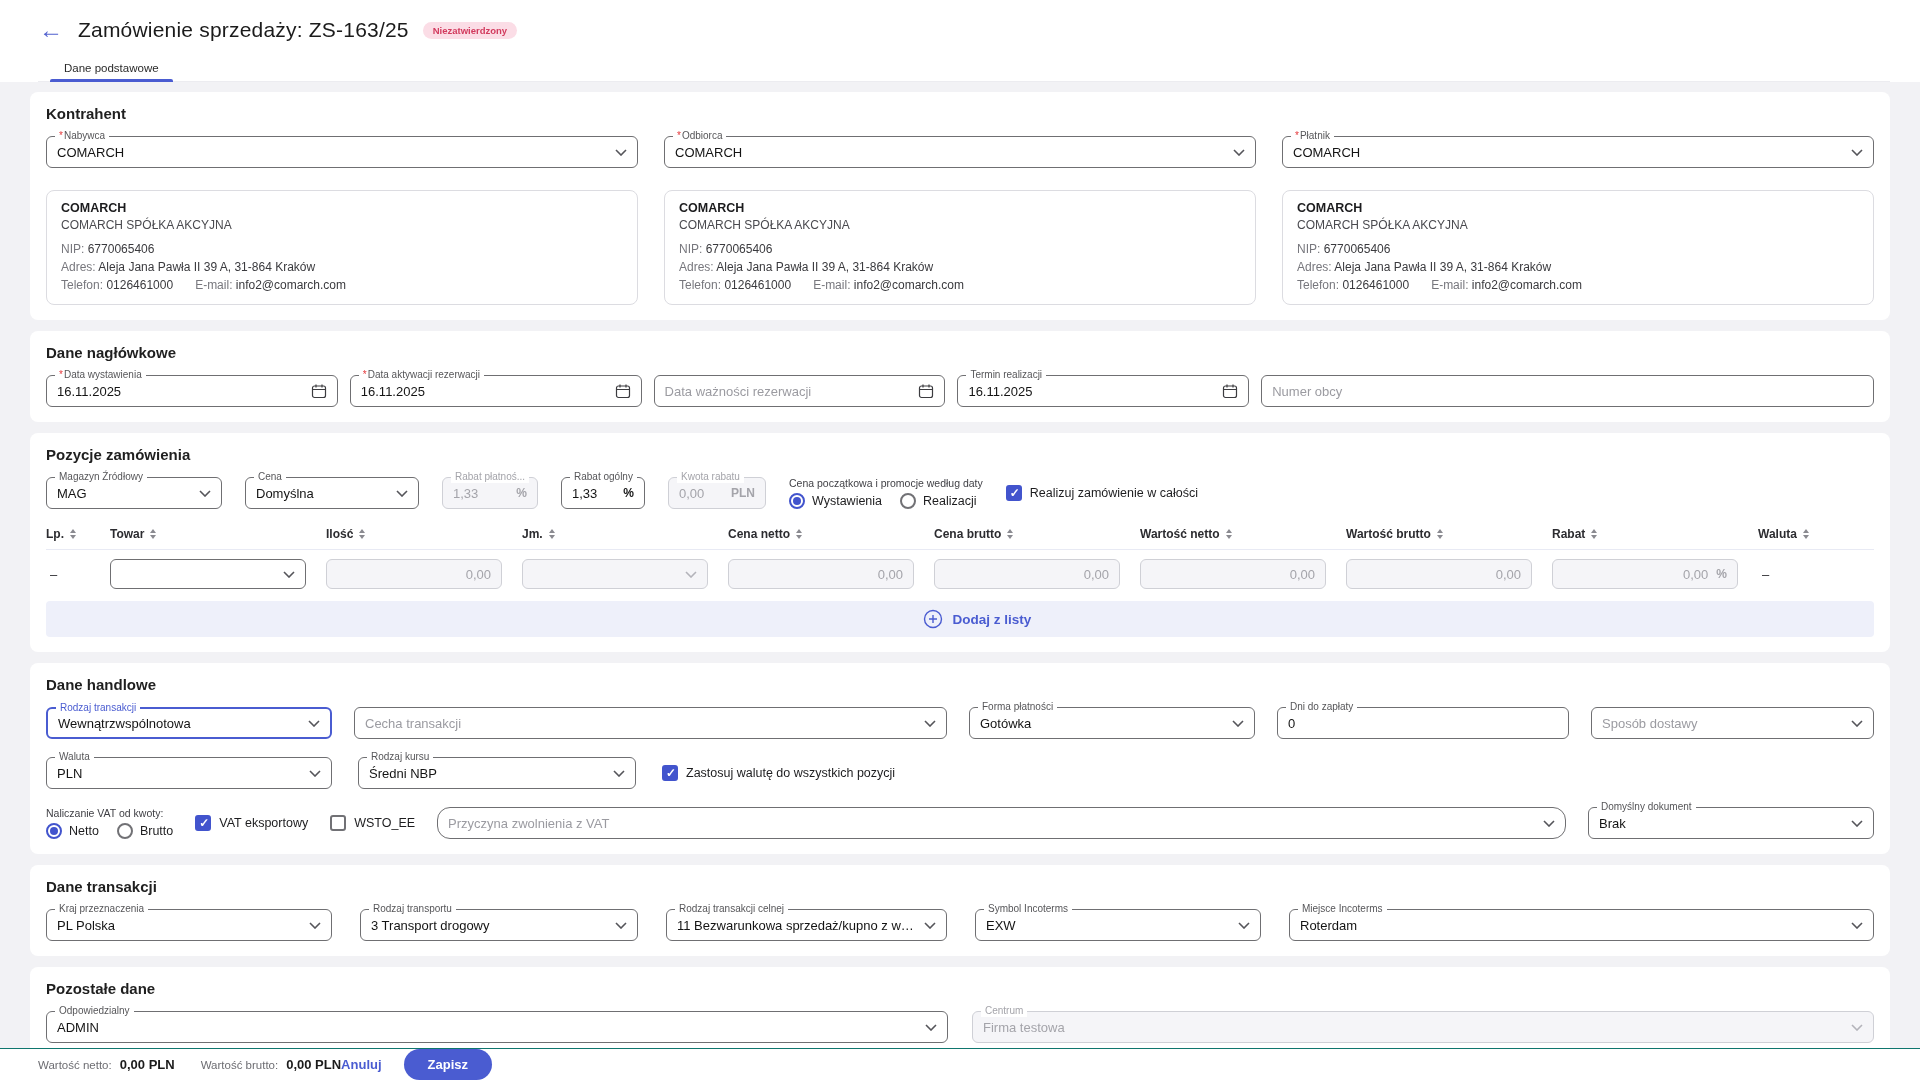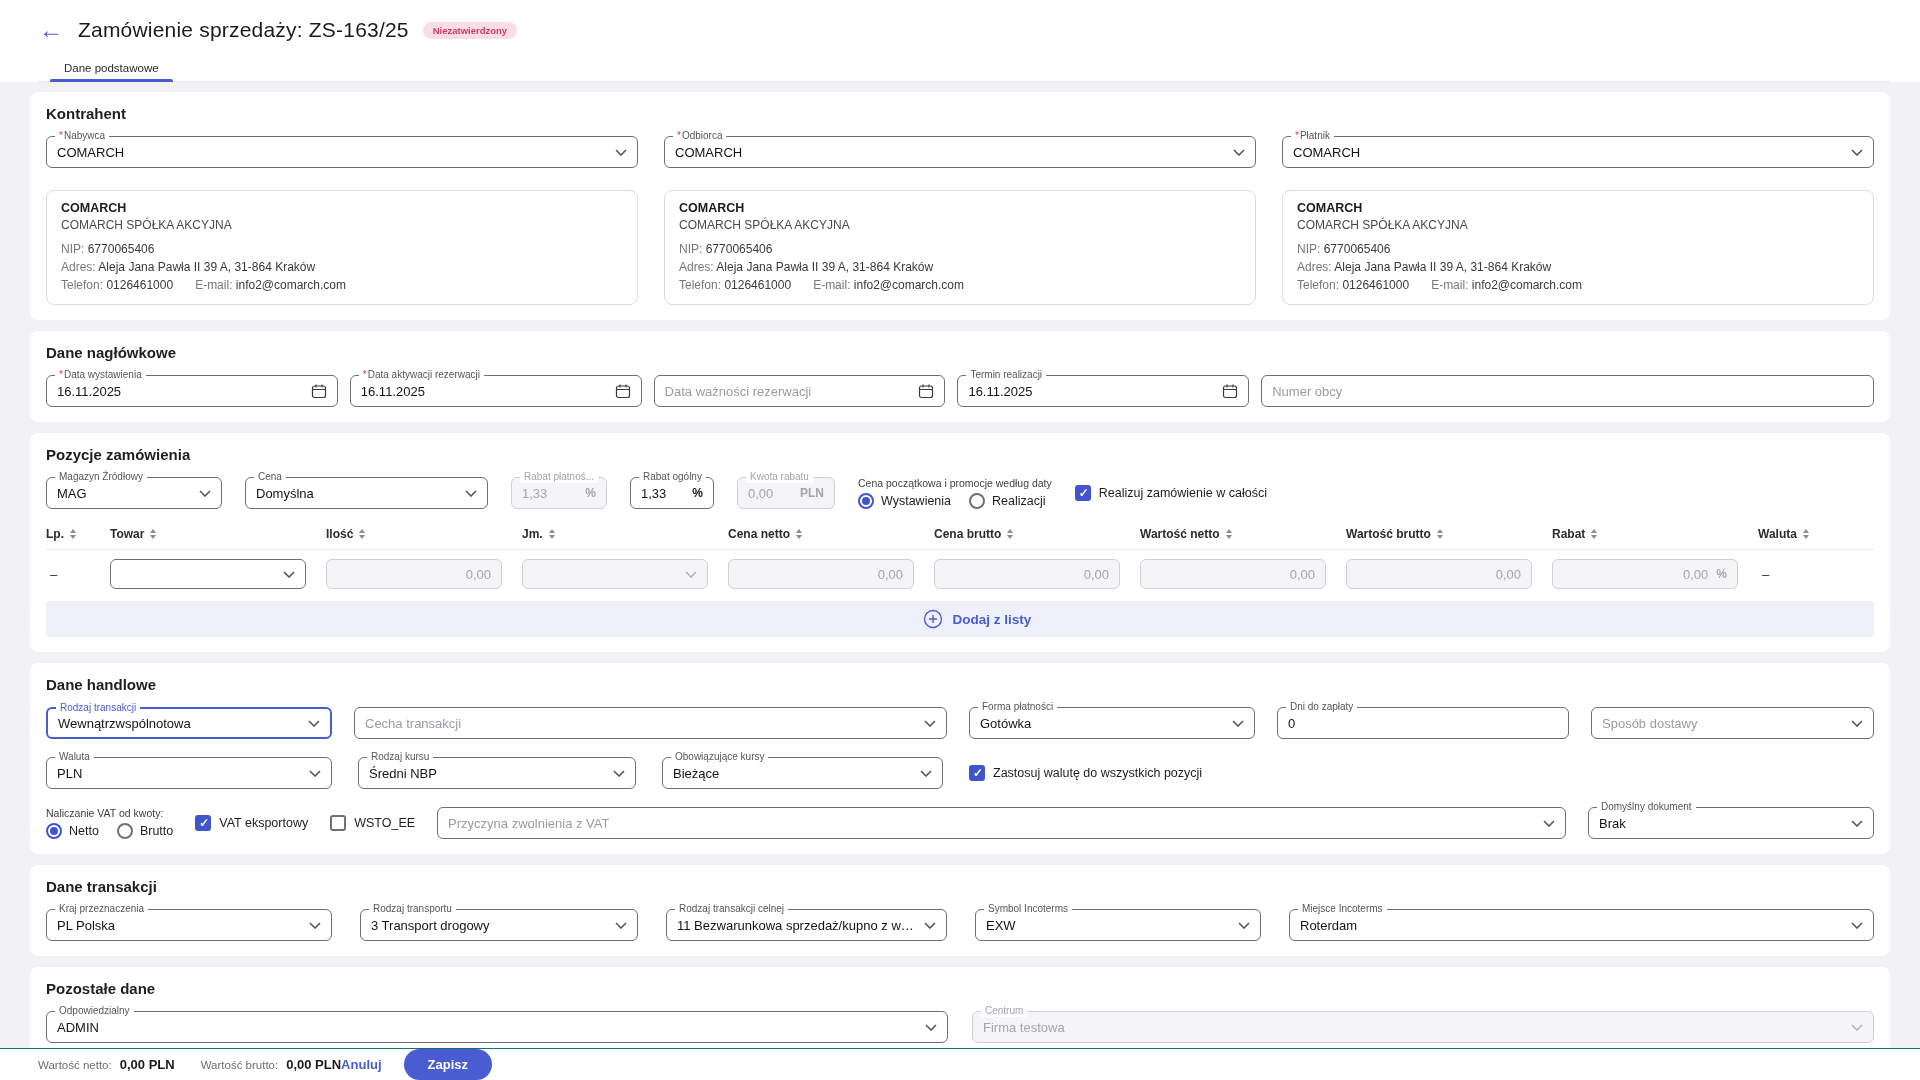--- a/index.html
+++ b/index.html
@@ -57,37 +57,37 @@
   .info-card { border:1px solid #dcdce1; border-radius:8px; padding:10px 14px 12px; font-size:12px; color:#3a3a3e; }
   .info-card .nm { font-size:12.5px; font-weight:700; color:#1c1c1e; margin-bottom:3px; }
   .info-card .co { color:#4a4a4f; margin-bottom:10px; }
   .info-card .ln { margin-top:4px; }
   .info-card .tag { color:#77777d; }
   .info-card .em { margin-left:22px; }
 
   .n-row { display:grid; grid-template-columns:1fr 1fr 1fr 1fr 2.1fr; gap:12px; margin-top:4px; }
 
   .p-controls { display:flex; gap:23px; align-items:center; margin-bottom:18px; }
-  .w-mag{width:176px;} .w-cena{width:243px;} .w-rp{width:96px;} .w-ro{width:84px;} .w-kr{width:98px;}
+  .w-mag{width:176px;} .w-cena{width:174px;} .w-rp{width:96px;} .w-ro{width:84px;} .w-kr{width:98px;}
   .tgrid { display:grid; grid-template-columns:44px 196px 176px 186px 186px 186px 186px 186px 186px 60px; gap:20px; align-items:center; }
   .thead { padding-bottom:8px; border-bottom:1px solid #e8eaf4; }
   .th { display:flex; align-items:center; gap:5px; font-size:12px; font-weight:700; color:#2c2c30; }
   .trow { padding:9px 0 12px; }
   .cell-dash { font-size:13px; color:#2c2c30; padding-left:4px; }
   .mini { height:30px; }
   .add-band { background:#eef0fa; border-radius:4px; height:36px; display:flex; align-items:center; justify-content:center;padding-left:34px; }
   .add-btn { display:flex; align-items:center; gap:10px; color:#4a5cd1; font-size:13.5px; font-weight:700; cursor:pointer; }
 
   .h-row1 { display:grid; grid-template-columns:286px 1fr 286px 292px 283px; gap:22px; margin-bottom:18px; }
   .h-row2 { display:flex; gap:26px; align-items:center; margin-bottom:18px; }
   .w-286{width:286px;} .w-278{width:278px;} .w-281{width:281px;}
   .h-row3 { display:flex; gap:22px; align-items:flex-end; }
   .h-row3 .vatgroup { flex:none; }
   .h-row3 .cbrow { margin-bottom:8px; }
-  .grow { flex:1; }
+  .grow { flex:1;border-radius:13px; }
 
   .t-row { display:grid; grid-template-columns:286px 278px 281px 286px 1fr; gap:28px; margin-top:4px; }
 
   .po-row1 { display:grid; grid-template-columns:1fr 1fr; gap:24px; margin-bottom:20px; }
 
   
   .app-footer { background:#fff; border-top:1px solid #0f766e; height:32px; display:flex; align-items:center; justify-content:flex-start; padding:0 30px 0 38px; }
   .totals { display:flex; align-items:center; gap:26px; }
   .tpair { display:flex; align-items:center; gap:8px; }
   .tlabel { font-size:11.5px; color:#6d6d72; }
@@ -449,29 +449,20 @@
       </div>
       <div class="fld w-278">
         <span class="lbl"><span>Rodzaj kursu</span></span>
         <span class="val">Średni NBP</span>
         <span class="icon">
             <svg class="chev" width="12" height="7" viewBox="0 0 12 7" fill="none" stroke-width="1.6">
               <path d="M1 1l5 5 5-5"></path>
             </svg>
           </span>
       </div>
-      <div class="fld w-281">
-        <span class="lbl"><span>Obowiązujące kursy</span></span>
-        <span class="val">Bieżące</span>
-        <span class="icon">
-            <svg class="chev" width="12" height="7" viewBox="0 0 12 7" fill="none" stroke-width="1.6">
-              <path d="M1 1l5 5 5-5"></path>
-            </svg>
-          </span>
-      </div>
       <span class="cbrow">
           <span class="cb on"></span>
           <span>Zastosuj walutę do wszystkich pozycji</span>
         </span>
     </div>
     <div class="h-row3">
       <div class="rgroup vatgroup">
         <div class="glabel">Naliczanie VAT od kwoty:</div>
         <div class="ropts">
           <span class="ropt">

